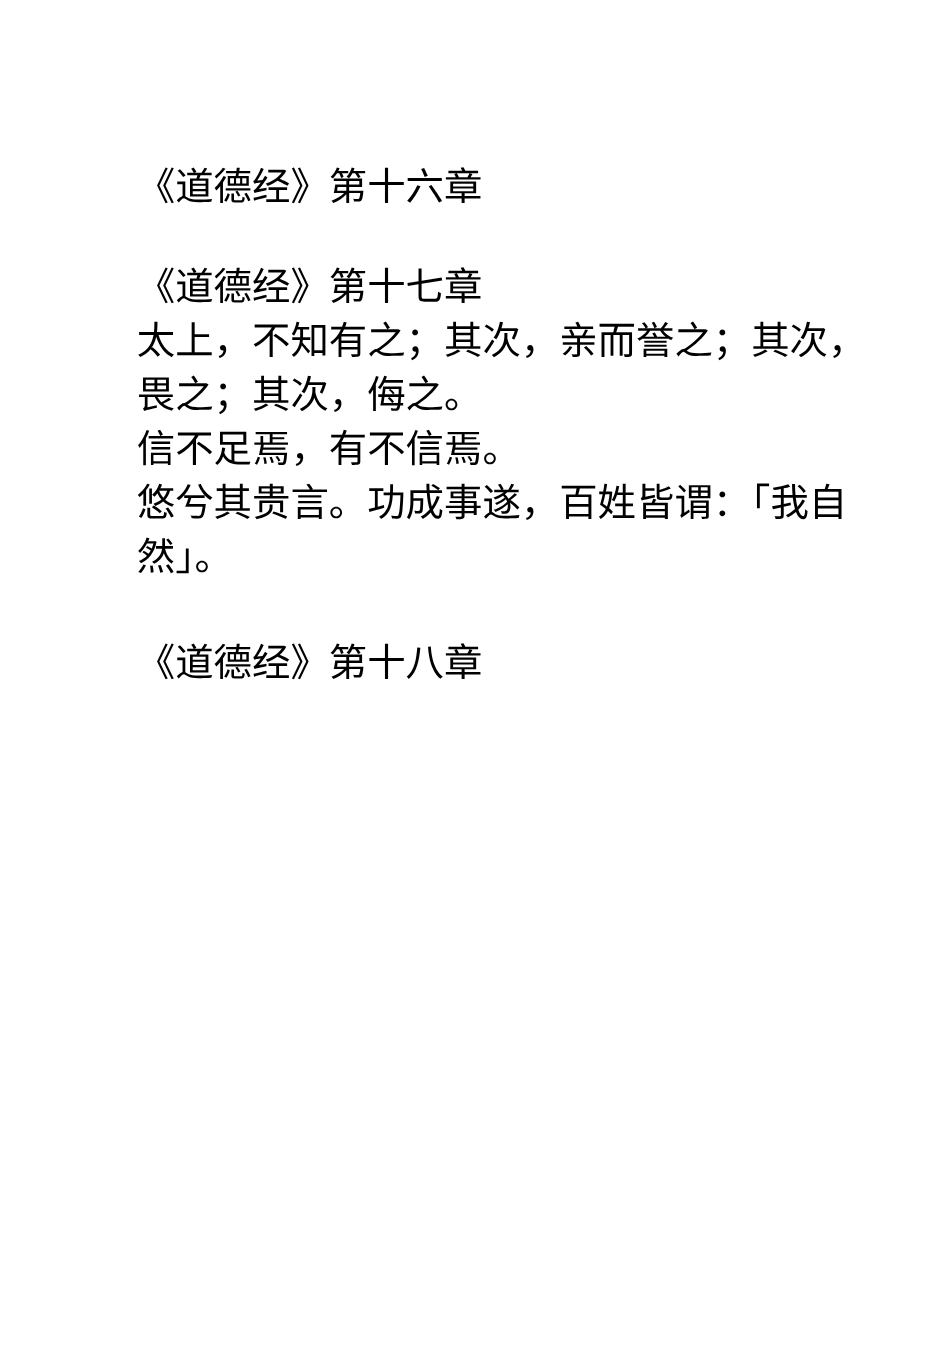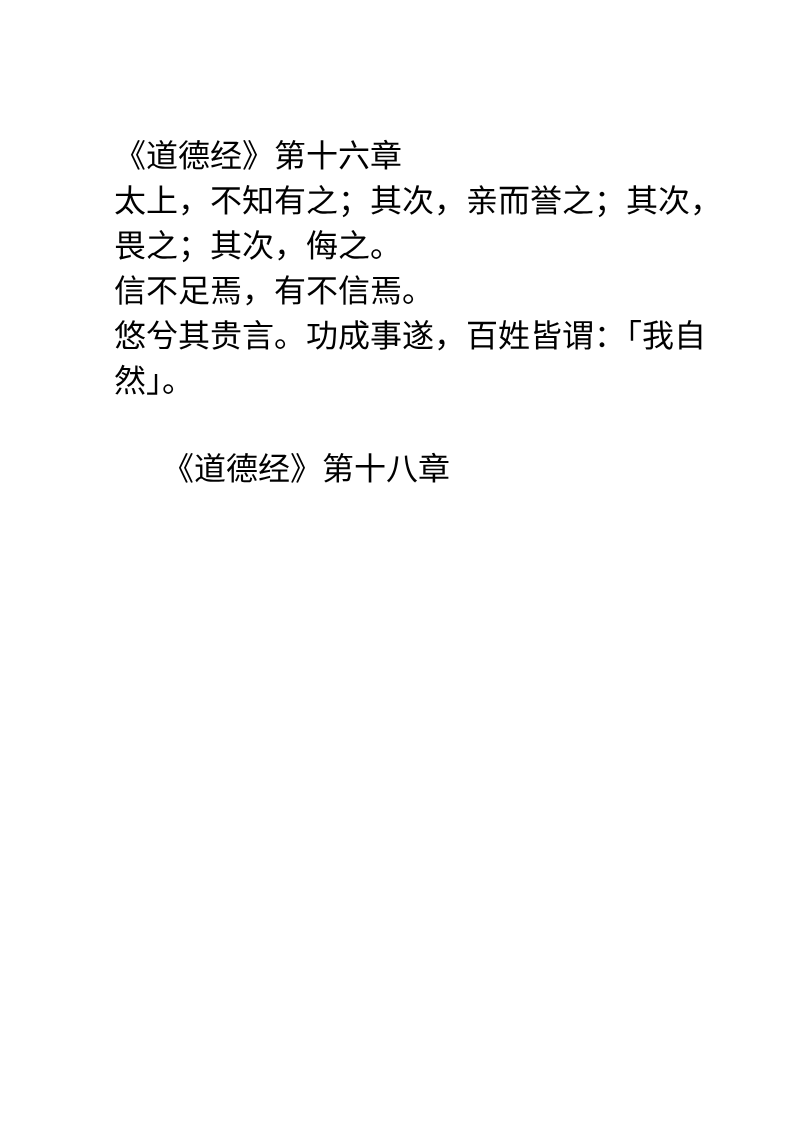--- a/index.html
+++ b/index.html
@@ -23,34 +23,35 @@
   .chapter-heading {
     margin: 0;
     font-weight: normal;
     white-space: pre;
   }
   .chapter-body {
     margin: 0;
     white-space: pre;
   }
   .sec-17 .chapter-heading { margin-top: 38px; }
-  .sec-18 .chapter-heading { margin-top: 43px; margin-left: 48px; }
+  .sec-18 .chapter-heading { margin-top: 43px; }
   .sec-16 .chapter-body { margin-top: 14px; }
   .sec-17 .chapter-body { }
 </style>
 </head>
 <body>
 
 <div class="page">
 
   <section class="sec-16">
     <div class="chapter-heading">《道德经》第十六章</div>
   </section>
 
   <section class="sec-17">
+    <div class="chapter-heading">《道德经》第十七章</div>
     <div class="chapter-body">太上，不知有之；其次，亲而誉之；其次，
 畏之；其次，侮之。
 信不足焉，有不信焉。
 悠兮其贵言。功成事遂，百姓皆谓：「我自
 然」。</div>
   </section>
 
   <section class="sec-18">
     <div class="chapter-heading">《道德经》第十八章</div>
     <div class="chapter-body"></div>

